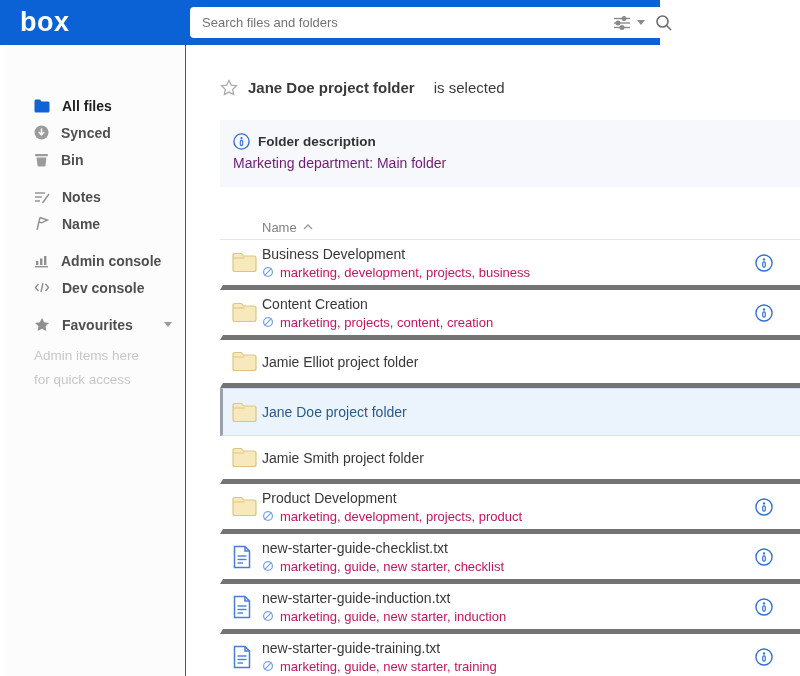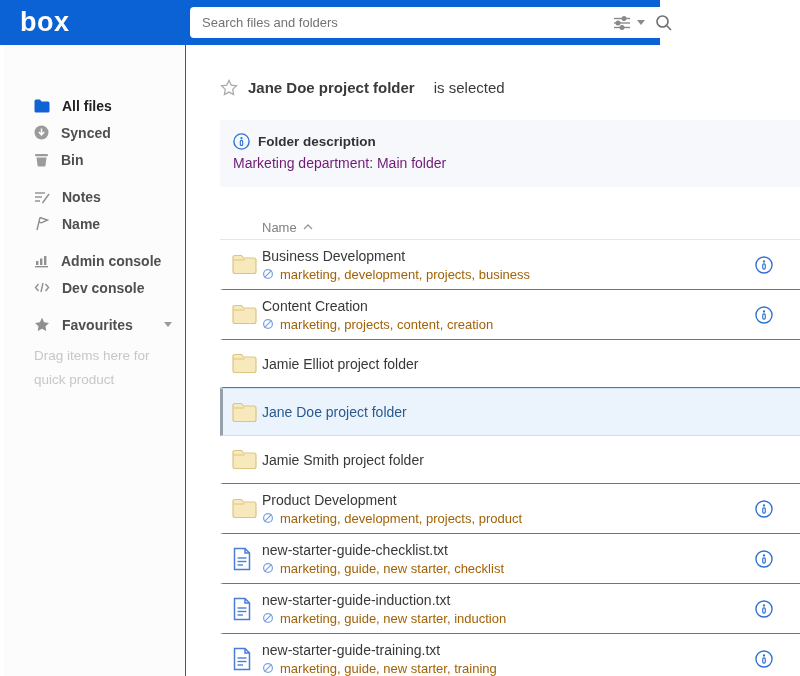--- a/index.html
+++ b/index.html
@@ -47,27 +47,27 @@
   .desc-title-row { display:flex; align-items:center; }
   .desc-title { margin-left:8px; font-size:13.5px; font-weight:bold; color:#333; }
   .desc-text { margin-top:5px; font-size:14px; color:#701a75; }
 
   .table-header { margin-top:28px; height:25px; display:flex; align-items:center;
     padding-left:42px; font-size:13px; color:#818181;
     border-bottom:1px solid #E6E6E6; }
   .table-header svg { margin-left:6px; }
 
   .row { display:flex; align-items:center; height:48px;
-    border-bottom:1px solid #737373; border-left:3px solid transparent; }
+    border-bottom:5px solid #737373; border-left:3px solid transparent; }
   .row.tagged { height:50px; }
   .row .icon-cell { width:39px; padding-left:9px; display:flex; align-items:center; }
   .row .name-cell { flex:1; }
   .item-name { font-size:14px; color:#383838; }
   .tag-line { display:flex; align-items:center; margin-top:3px; }
-  .tag-text { margin-left:6px; font-size:13px; color:#a16207; }
+  .tag-text { margin-left:6px; font-size:13px; color:#be185d; }
   .info-btn { margin-right:27px; width:18px; height:18px; cursor:pointer;
     display:flex; align-items:center; justify-content:center; background:none; border:none; }
   .row.selected { background:#EBF3FC; border-left:3px solid #97A1AC;
     border-top:1px solid #CFE0F3; border-bottom:1px solid #CFE0F3; }
   .row.selected .item-name { color:#2A5A8C; }
 </style>
 </head>
 <body>
 
 <div class="topbar">
@@ -182,21 +182,21 @@
   <div class="side-group"></div>
   <div class="side-item">
     <span style="display:flex;">
       <svg width="16" height="15" viewBox="0 0 16 15">
           <path d="M8 0.8 L10.1 5.2 L15 5.9 L11.5 9.3 L12.3 14.1 L8 11.8 L3.7 14.1 L4.5 9.3 L1 5.9 L5.9 5.2 Z" fill="#8f8f8f"></path>
         </svg>
     </span>
     <span class="lbl">Favourites</span>
     <span class="caret-down" style="border-top-color:#9a9a9a;"></span>
   </div>
-  <div class="drag-hint">Drag items here for quick product</div>
+  <div class="drag-hint">Admin items here for quick access</div>
 </div>
 
 <div class="main">
   <div class="content">
 
     <div class="sel-header">
       <span style="display:flex;">
         <svg width="18" height="17" viewBox="0 0 18 17">
             <path d="M9 1.5 L11.3 6.1 L16.5 6.8 L12.7 10.4 L13.6 15.5 L9 13.1 L4.4 15.5 L5.3 10.4 L1.5 6.8 L6.7 6.1 Z" fill="none" stroke="#ABABAB" stroke-width="1.3"></path>
           </svg>

